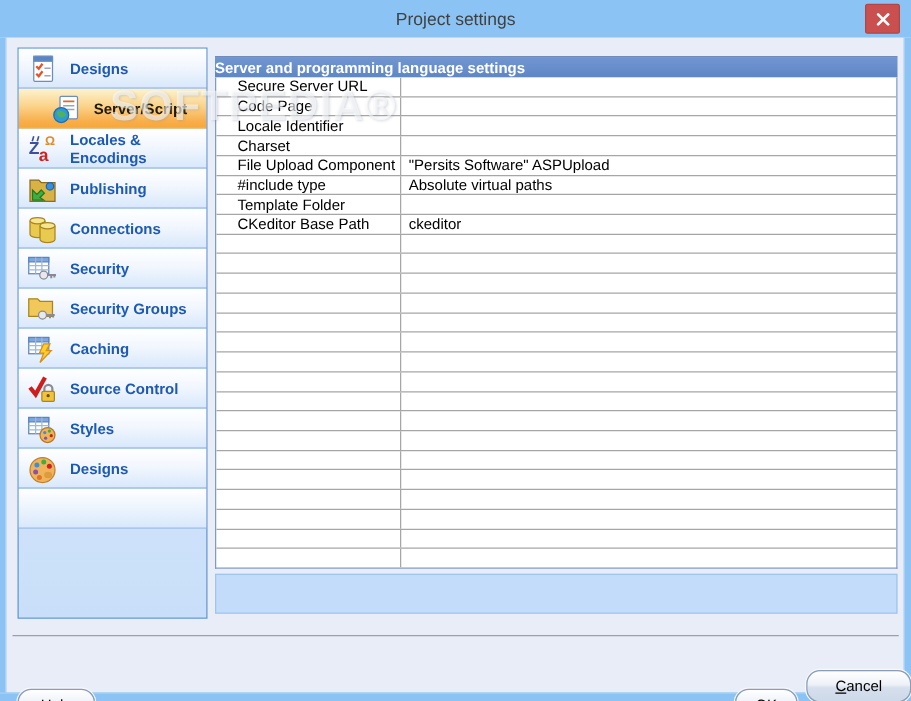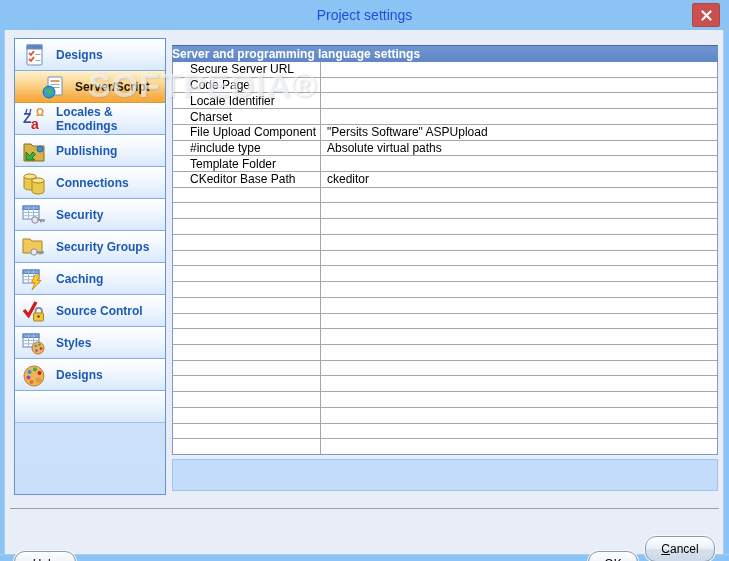--- a/index.html
+++ b/index.html
@@ -2,21 +2,21 @@
 <html><head>
 <meta charset="utf-8">
 <style>
   * { margin:0; padding:0; box-sizing:border-box; }
   html,body { width:729px; height:561px; font-family:"Liberation Sans", sans-serif; }
   .window { position:relative; width:729px; height:561px; background:#e9edf7; overflow:hidden; }
 
   
   .titlebar { position:absolute; top:0; left:0; width:729px; height:30px; background:#8bc4f4; }
   .titlebar .title { position:absolute; left:0; right:0; top:0; height:30px; line-height:30px;
-    text-align:center; font-size:14px; color:#1d4ed8; }
+    text-align:center; font-size:14px; color:#404040; }
   .close-btn { position:absolute; top:3px; right:9px; width:28px; height:24px; background:#c9504e;
     border:1px solid #b34644; border-radius:2px; display:flex; align-items:center; justify-content:center; cursor:pointer; }
   .border-left  { position:absolute; left:0; top:30px; bottom:0; width:5px; background:#8bc4f4; border-right:1px solid #a9cff2; }
   .border-right { position:absolute; right:0; top:30px; bottom:0; width:6px; background:#8bc4f4; border-left:1px solid #a9cff2; }
   .border-bottom{ position:absolute; left:0; right:0; bottom:0; height:7px; background:#8bc4f4; border-top:1px solid #a9cff2; }
 
   
   .sidebar { position:absolute; left:14px; top:38px; width:152px; height:457px;
     border:1px solid #5f96d2; background:linear-gradient(180deg,#e3f0fd 0%, #c9dff9 100%); }
   .side-item { height:32px; display:flex; align-items:center; padding-left:5px;
@@ -45,21 +45,21 @@
     background:#c3dcfa; border:1px solid #9ec4f0; }
 
   
   .separator { position:absolute; left:10px; top:508px; width:709px; height:1px; background:#9aa0a8; }
   .btn { position:absolute; height:26px; border:1px solid #8b9cb5; border-radius:11px;
     background:linear-gradient(180deg,#ffffff 0%, #edf1f7 45%, #d6dfec 55%, #cdd9e9 100%);
     box-shadow:0 0 0 1px #f6f9fd; font-size:12px; color:#000; display:flex; align-items:center;
     justify-content:center; cursor:pointer; font-family:"Liberation Sans", sans-serif;margin-top:32px; }
   .btn-help { left:14px; top:519px; width:62px; }
   .btn-ok { left:588px; top:519px; width:50px; }
-  .btn-cancel { left:645px; top:504px; width:70px; }
+  .btn-cancel { left:645px; top:504px; width:84px; }
 
   .watermark { position:absolute; left:88px; top:66px; font-size:34px; font-weight:bold;
     letter-spacing:1px; color:rgba(255,255,255,0.55); text-shadow:1px 1px 2px rgba(130,140,160,0.30);
     pointer-events:none; z-index:5; white-space:nowrap; }
 </style>
 </head>
 <body>
 
 <div class="window">
 

